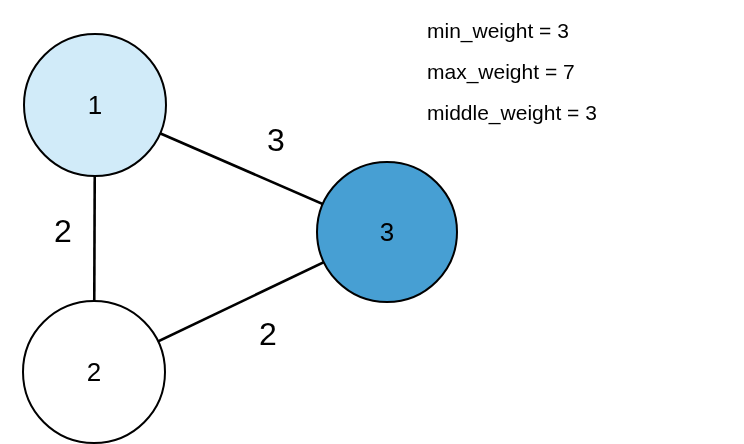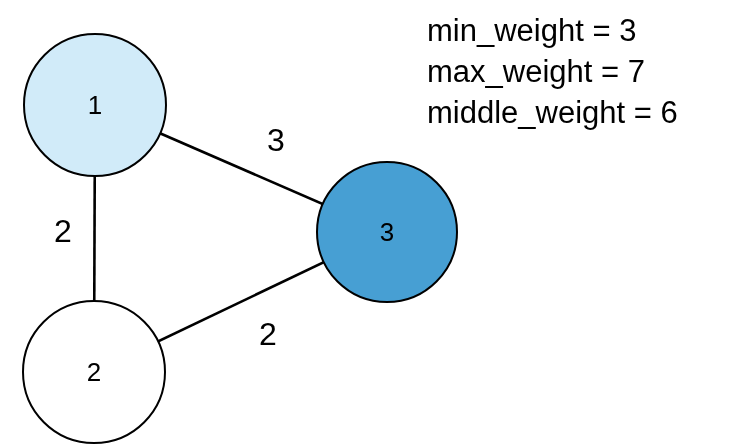--- a/index.html
+++ b/index.html
@@ -19,21 +19,21 @@
     position: absolute;
     left: 0;
     top: 0;
     width: 744px;
     height: 444px;
   }
   .info-panel {
     position: absolute;
     left: 427px;
     top: 10px;
-    font-size: 31px;
+    font-size: 21px;
     line-height: 41px;
     color: #000000;
     white-space: nowrap;
   }
   .edge-line {
     stroke-linecap: butt;
   }
   .node-label, .edge-weight-label {
     fill: #000000;
   }
@@ -52,15 +52,15 @@
       <text x="95" y="105" text-anchor="middle" dominant-baseline="central" font-size="26" font-family="&quot;Liberation Sans&quot;, sans-serif" class="node-label">1</text>
       <text x="94" y="372" text-anchor="middle" dominant-baseline="central" font-size="26" font-family="&quot;Liberation Sans&quot;, sans-serif" class="node-label">2</text>
       <text x="387" y="232" text-anchor="middle" dominant-baseline="central" font-size="26" font-family="&quot;Liberation Sans&quot;, sans-serif" class="node-label">3</text>
       <text x="276" y="140" text-anchor="middle" dominant-baseline="central" font-size="32" font-family="&quot;Liberation Sans&quot;, sans-serif" class="edge-weight-label">3</text>
       <text x="63" y="231" text-anchor="middle" dominant-baseline="central" font-size="32" font-family="&quot;Liberation Sans&quot;, sans-serif" class="edge-weight-label">2</text>
       <text x="268" y="334" text-anchor="middle" dominant-baseline="central" font-size="32" font-family="&quot;Liberation Sans&quot;, sans-serif" class="edge-weight-label">2</text>
     </svg>
   <div class="info-panel">
     <div>min_weight = 3</div>
     <div>max_weight = 7</div>
-    <div>middle_weight = 6</div>
+    <div>middle_weight = 3</div>
   </div>
 </div>
 
 </body></html>

